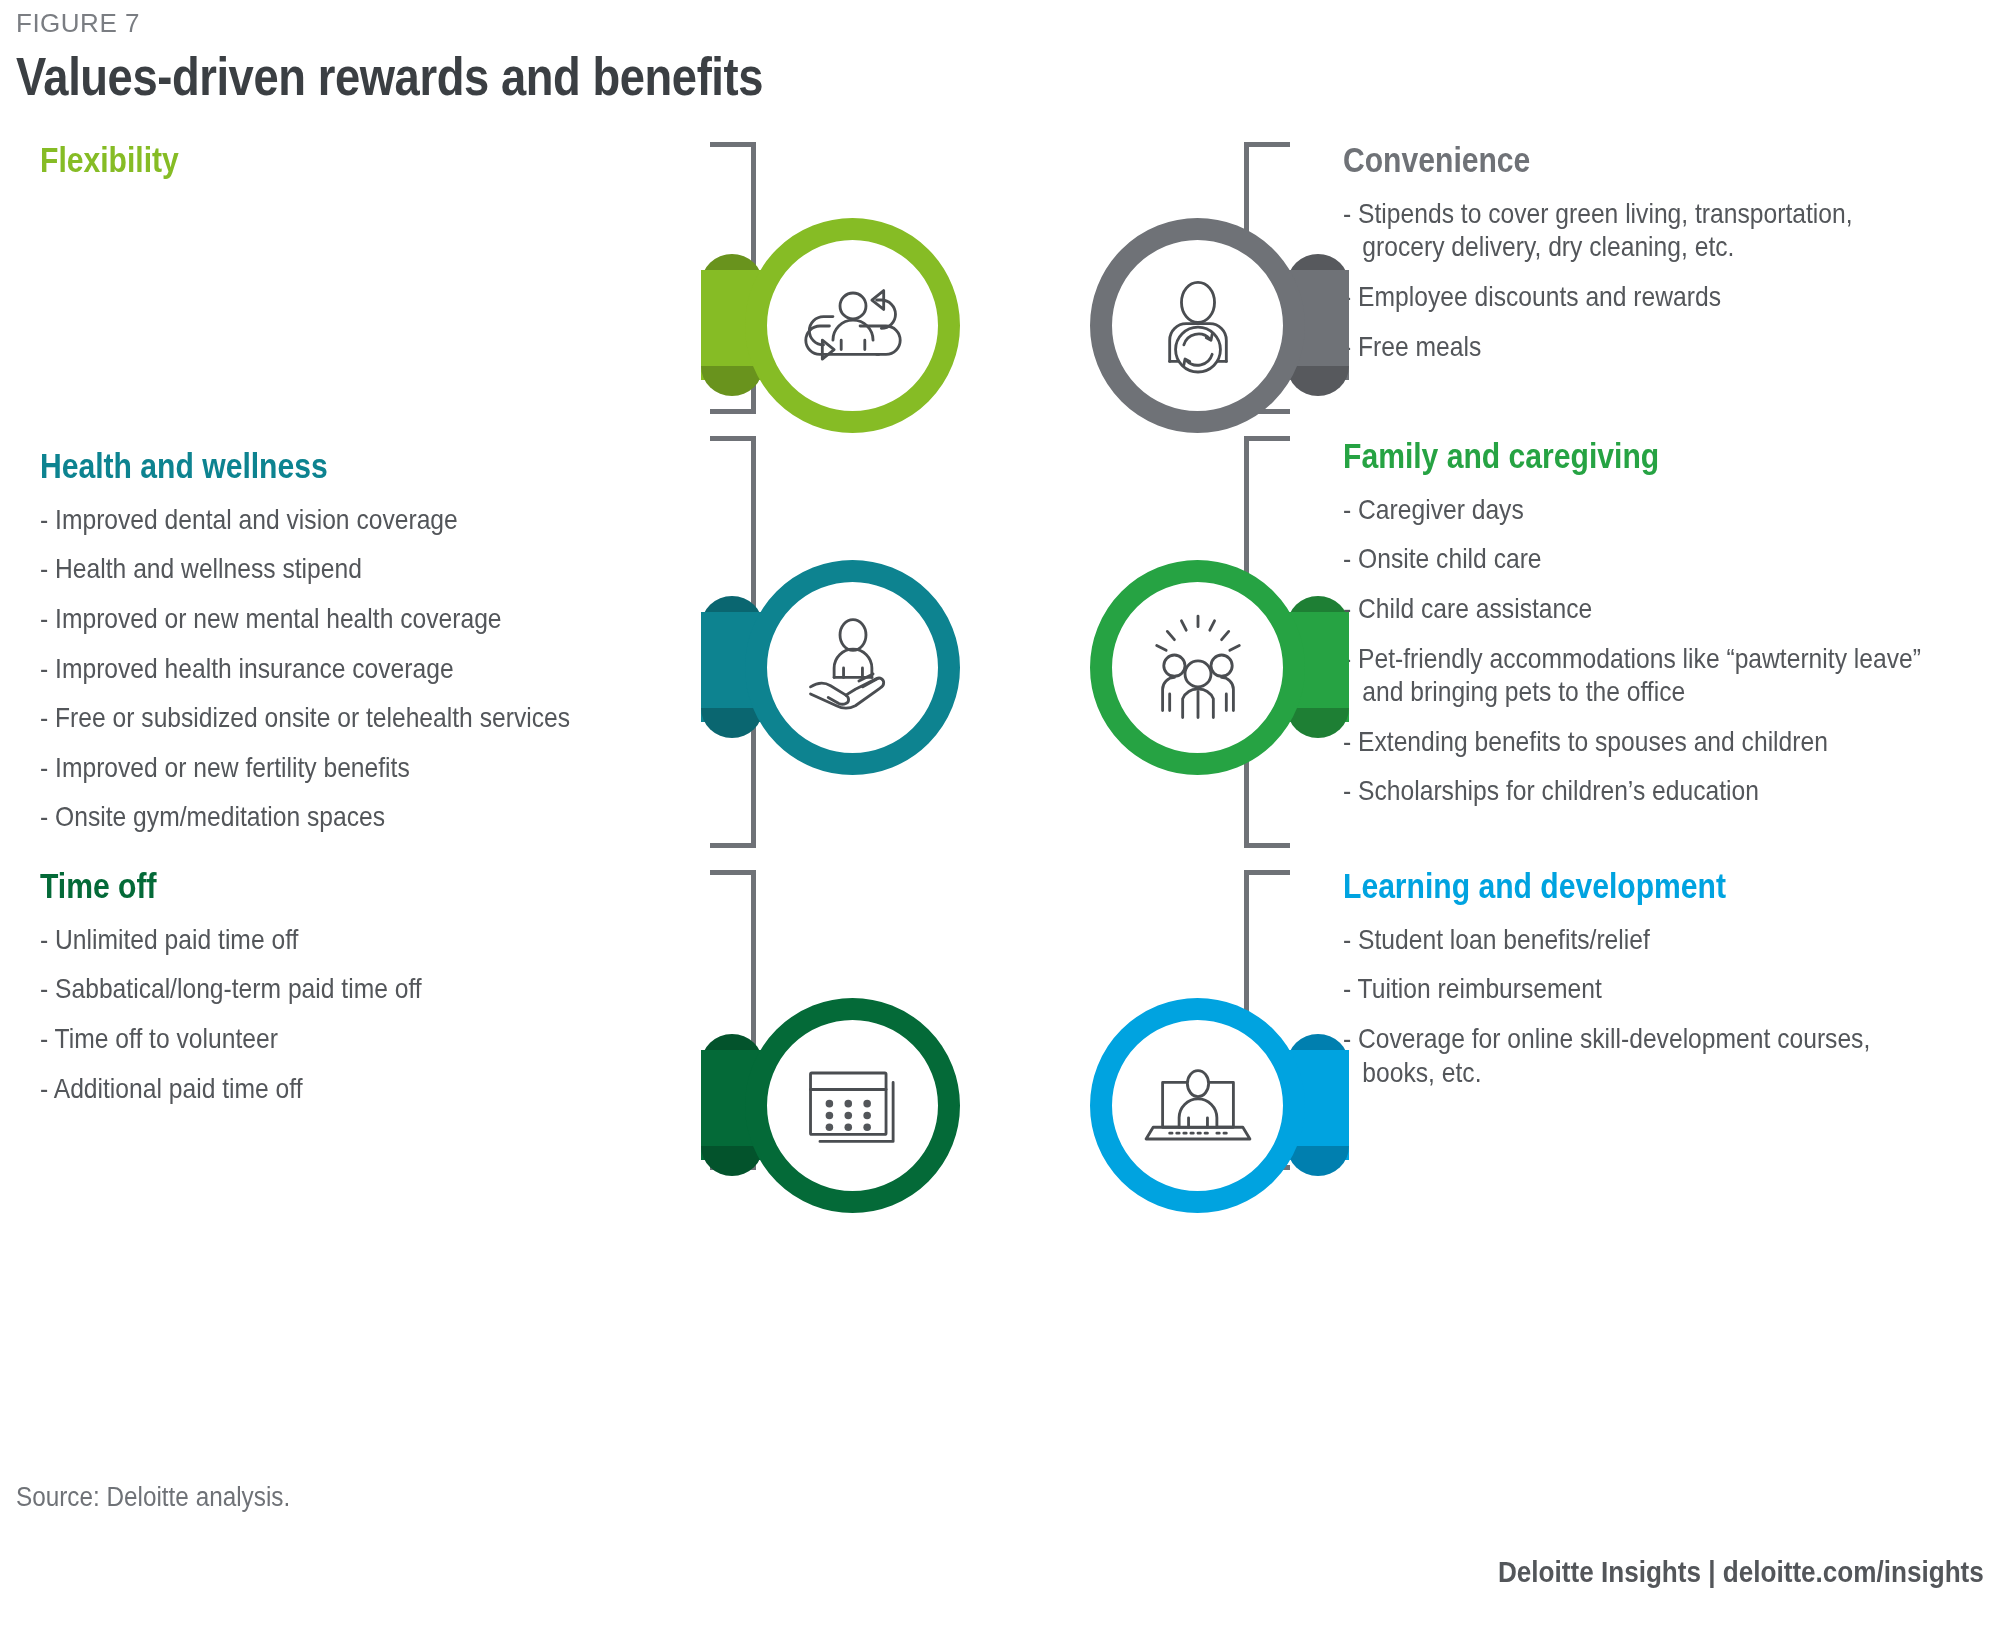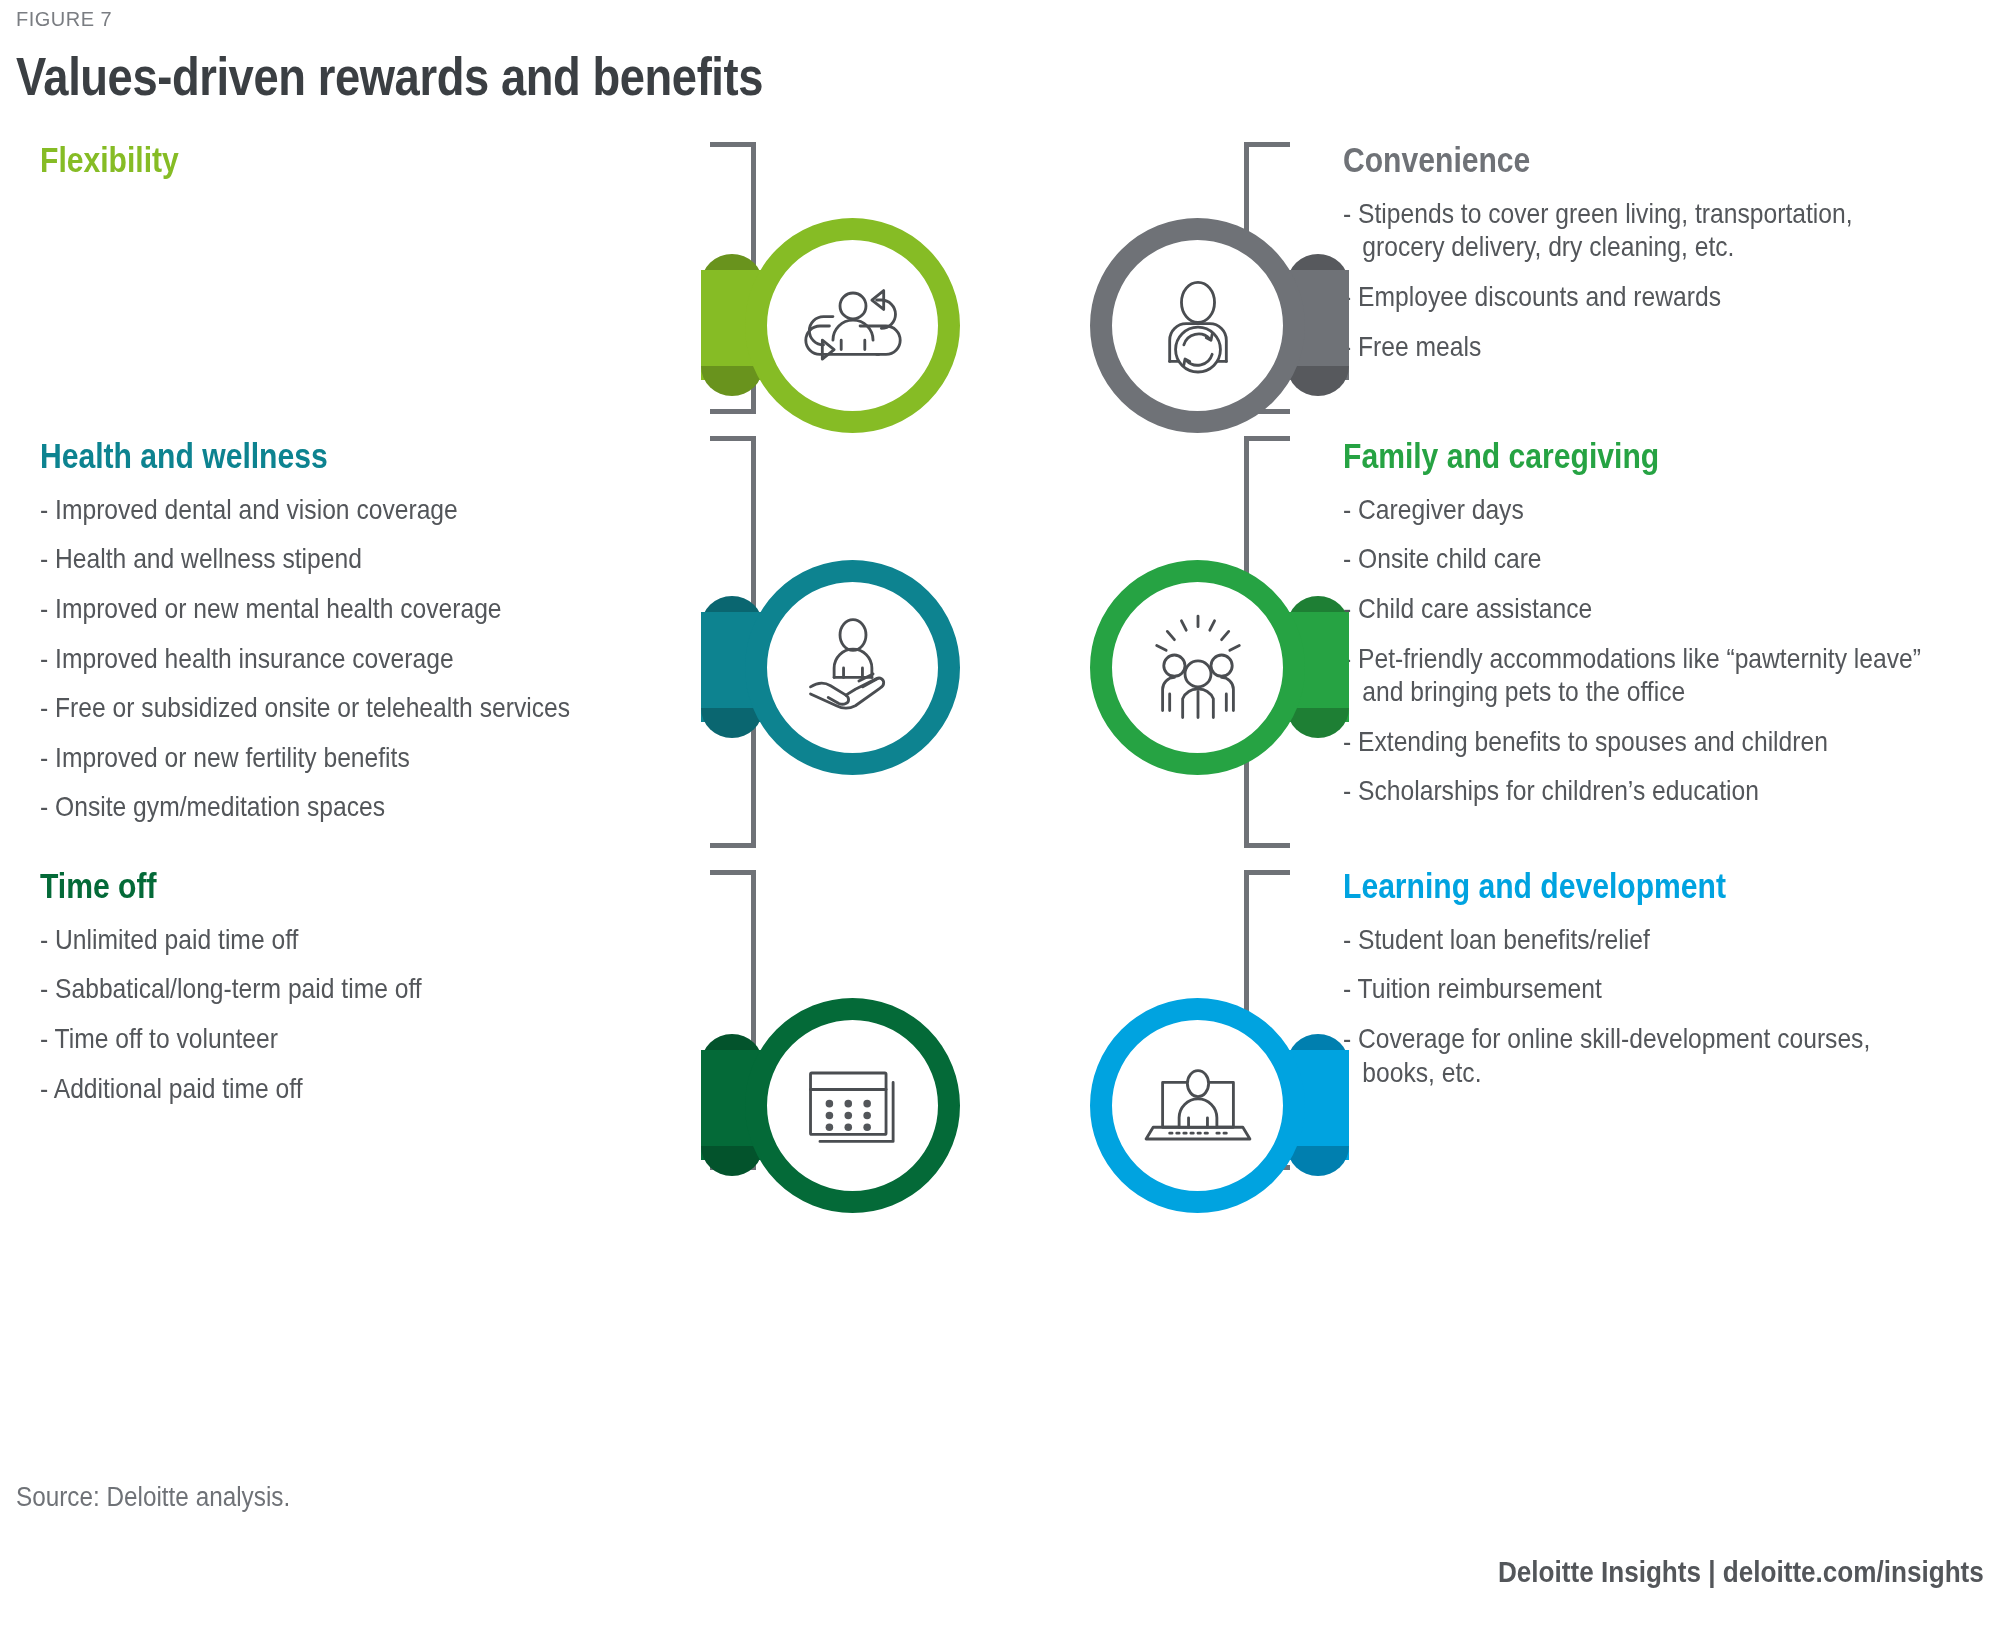--- a/index.html
+++ b/index.html
@@ -7,21 +7,21 @@
     width: 2000px; height: 1630px;
     background: #ffffff;
     font-family: "Liberation Sans", sans-serif;
     overflow: hidden;
   }
   .page { position: relative; width: 2000px; height: 1630px; background:#fff; }
 
   
   .fig-label {
     position:absolute; left:16px; top:8px;
-    font-size:20px; letter-spacing:.5px;
+    font-size:26px; letter-spacing:.5px;
     color:#7a7d82; font-weight:400;
     font-family:"Liberation Sans", sans-serif;
   }
   .fig-title {
     position:absolute; left:16px; top:45px;
     font-size:54px; font-weight:bold; color:#3b3f43;
     font-family:"Liberation Sans", sans-serif;
     letter-spacing:-0.5px;
     transform: scaleX(0.84); transform-origin: left top;
     white-space:nowrap;
@@ -175,21 +175,21 @@
         <path d="M26 80V62a14 14 0 0 1 14-14h20a14 14 0 0 1 14 14v18"></path>
         <path d="M26 80h48"></path>
         <circle cx="50" cy="70" r="19" fill="#fff"></circle>
         <path d="M38 66a13 13 0 0 1 22-5"></path>
         <path d="M62 74a13 13 0 0 1-22 5"></path>
         <path d="M57 60l4 2 1-5 M43 80l-4-2-1 5"></path>
       </g>
     </svg>
         </div>
       </div>
-      <div class="txt left" style="top: 310px;">
+      <div class="txt left" style="top: 320px;">
         <div class="cat-title" style="color: rgb(13, 131, 144);">Health and wellness</div>
         <ul class="bullets">
           <li><span class="dash">- </span><span>Improved dental and vision coverage</span></li>
           <li><span class="dash">- </span><span>Health and wellness stipend</span></li>
           <li><span class="dash">- </span><span>Improved or new mental health coverage</span></li>
           <li><span class="dash">- </span><span>Improved health insurance coverage</span></li>
           <li><span class="dash">- </span><span>Free or subsidized onsite or telehealth services</span></li>
           <li><span class="dash">- </span><span>Improved or new fertility benefits</span></li>
           <li><span class="dash">- </span><span>Onsite gym/meditation spaces</span></li>
         </ul>

